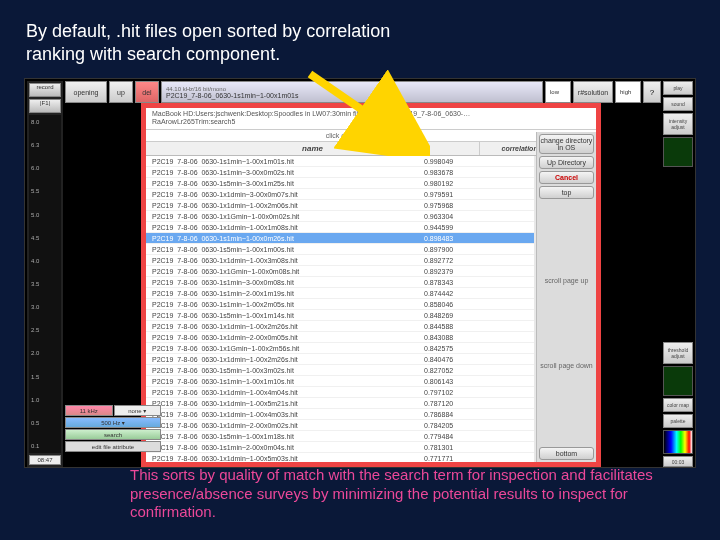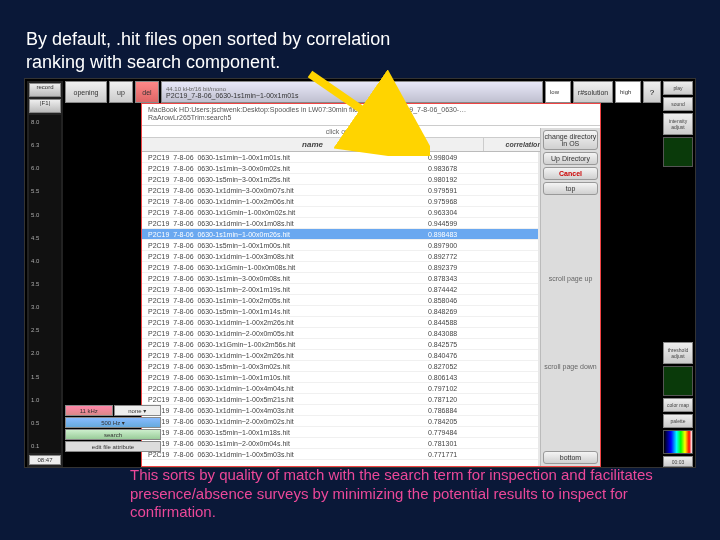--- a/index.html
+++ b/index.html
@@ -6,21 +6,20 @@
   body {
     width: 720px; height: 540px;
     background: #0a1838;
     font-family: Arial, sans-serif;
     position: relative; overflow: hidden;
   }
   .caption-top {
     position: absolute; top: 20px; left: 26px;
     color: #fff; font-size: 18px; line-height: 1.25;
     width: 420px;
-    margin-top: 8px;
   }
   .caption-bottom {
     position: absolute; bottom: 18px; left: 130px;
     color: #ec4899; font-size: 15px; line-height: 1.25;
     width: 530px;
   }
   .window {
     position: absolute; top: 78px; left: 24px;
     width: 672px; height: 390px;
     background: #000;
@@ -85,21 +84,21 @@
     background: #fff; border: 1px solid #888; font-size: 6px;
     display: flex; align-items: center; padding: 0 4px; color: #333;
   }
   .topbar .smallbtn {
     background: linear-gradient(#eee,#ccc); border: 1px solid #888;
     width: 18px; font-size: 8px; display: flex; align-items: center; justify-content: center;
   }
   
   .dialog {
     position: absolute; top: 24px; left: 116px; width: 460px; height: 364px;
-    background: #e8e8e8; border: 1px solid #ef4444;
+    background: #e8e8e8; border: 5px solid #ef4444;
   }
   .dialog .crumbs {
     height: 22px; font-size: 7px; color: #555;
     padding: 2px 6px; line-height: 1.2;
     background: #fff; border-bottom: 1px solid #ccc;
   }
   .dialog .hint {
     background: #fff; height: 12px; font-size: 7px; color: #666;
     text-align: center; border-bottom: 1px solid #ccc; line-height: 12px;
   }

